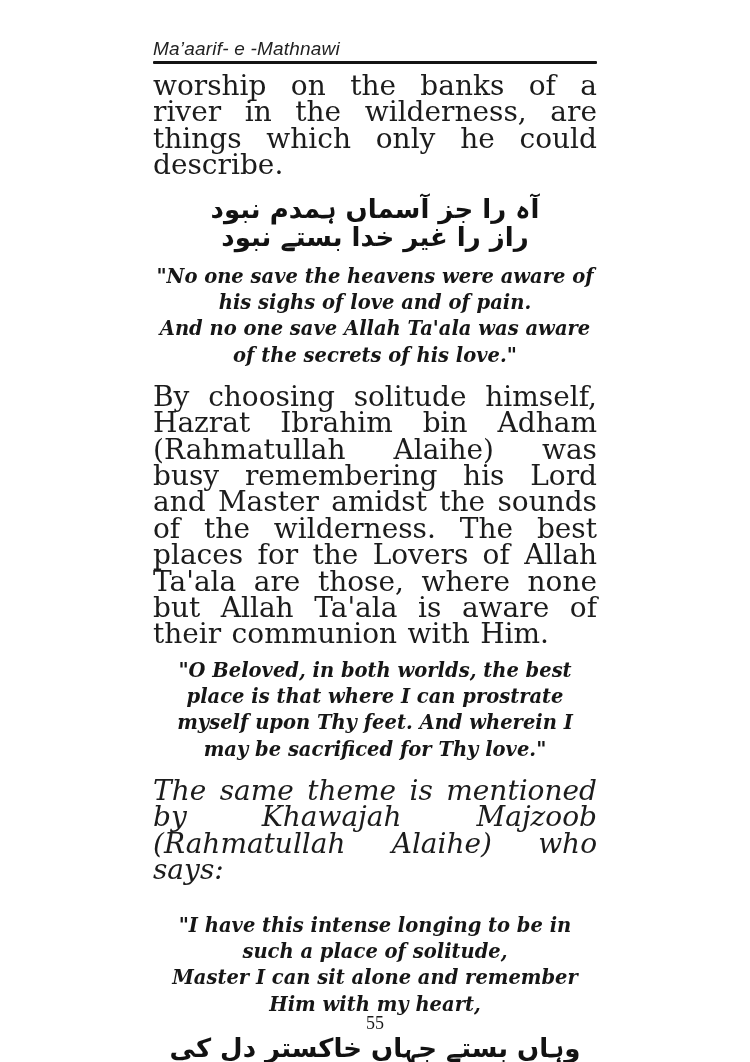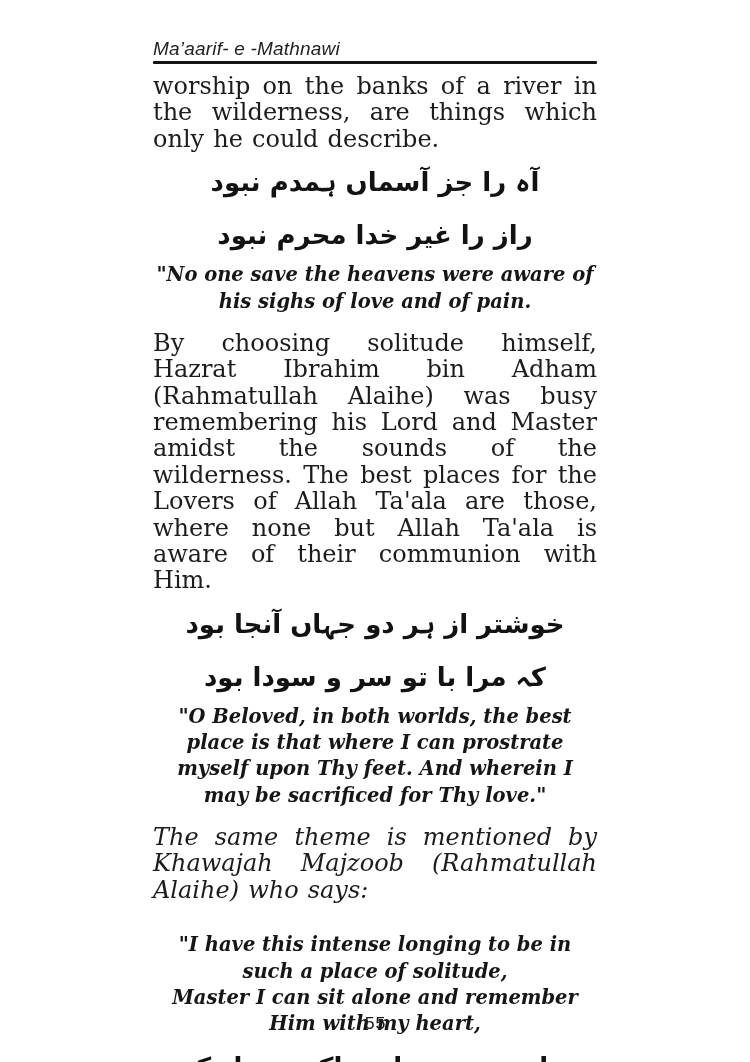--- a/index.html
+++ b/index.html
@@ -30,31 +30,30 @@
     color: #222222;
     letter-spacing: 0.2px;
   }
   .header-rule {
     height: 3px;
     background: #141414;
     margin-top: 1px;
     border-radius: 1px;
   }
   .body-para {
-    font-size: 24px;
+    font-size: 28px;
     line-height: 26.4px;
     text-align: justify;
     margin: 9px 0 0 0;
     word-spacing: 1.5px;
   }
   .couplet {
     margin: 13px 0 0 0;
     display: flex;
     flex-direction: column;
-    gap: 25px;
     padding: 3px 0;
   }
   .verse-line {
     direction: rtl;
     unicode-bidi: embed;
     text-align: center;
     font-family: "DejaVu Sans", sans-serif;
     font-weight: bold;
     font-size: 26px;
     line-height: 28px;
@@ -72,50 +71,47 @@
   }
   .translation + .translation {
     margin-top: 0;
   }
   .page-number {
     position: absolute;
     left: 0;
     right: 0;
     bottom: 28px;
     text-align: center;
-    font-family: Liberation Mono, monospace;
+    font-family: Liberation Serif, serif;
     font-size: 18px;
     color: #1a1a1a;
   }
 </style>
 </head>
 <body>
 
 <div class="page">
 
   <div class="running-header">
     <div class="header-title">Ma’aarif- e -Mathnawi</div>
     <div class="header-rule"></div>
   </div>
 
   <p class="body-para">worship on the banks of a river in the wilderness, are things which only he could describe.</p>
 
   <div class="couplet">
     <div class="verse-line" dir="rtl">آہ را جز آسماں ہمدم نبود</div>
-    <div class="verse-line" dir="rtl">راز را غیر خدا محرم نبود</div>
+    <div class="verse-line" dir="rtl">راز را غیر خدا بستے نبود</div>
   </div>
 
   <div class="translation">"No one save the heavens were aware of his sighs of love and of pain.</div>
+  <div class="translation">And no one save Allah Ta'ala was aware of the secrets of his love."</div>
 
   <p class="body-para" style="margin-top:15px;">By choosing solitude himself, Hazrat Ibrahim bin Adham (Rahmatullah Alaihe) was busy remembering his Lord and Master amidst the sounds of the wilderness. The best places for the Lovers of Allah Ta'ala are those, where none but Allah Ta'ala is aware of their communion with Him.</p>
 
-  <div class="couplet">
-    <div class="verse-line" dir="rtl">خوشتر از ہر دو جہاں آنجا بود</div>
-    <div class="verse-line" dir="rtl">کہ مرا با تو سر و سودا بود</div>
-  </div>
 
   <div class="translation">"O Beloved, in both worlds, the best place is that where I can prostrate myself upon Thy feet. And wherein I may be sacrificed for Thy love."</div>
 
   <p class="body-para" style="margin-top:15px;font-style:italic;">The same theme is mentioned by Khawajah Majzoob (Rahmatullah Alaihe) who says:</p>
 
   <div class="couplet">
   </div>
 
   <div class="translation">"I have this intense longing to be in such a place of solitude,</div>
   <div class="translation">Master I can sit alone and remember Him with my heart,</div>

